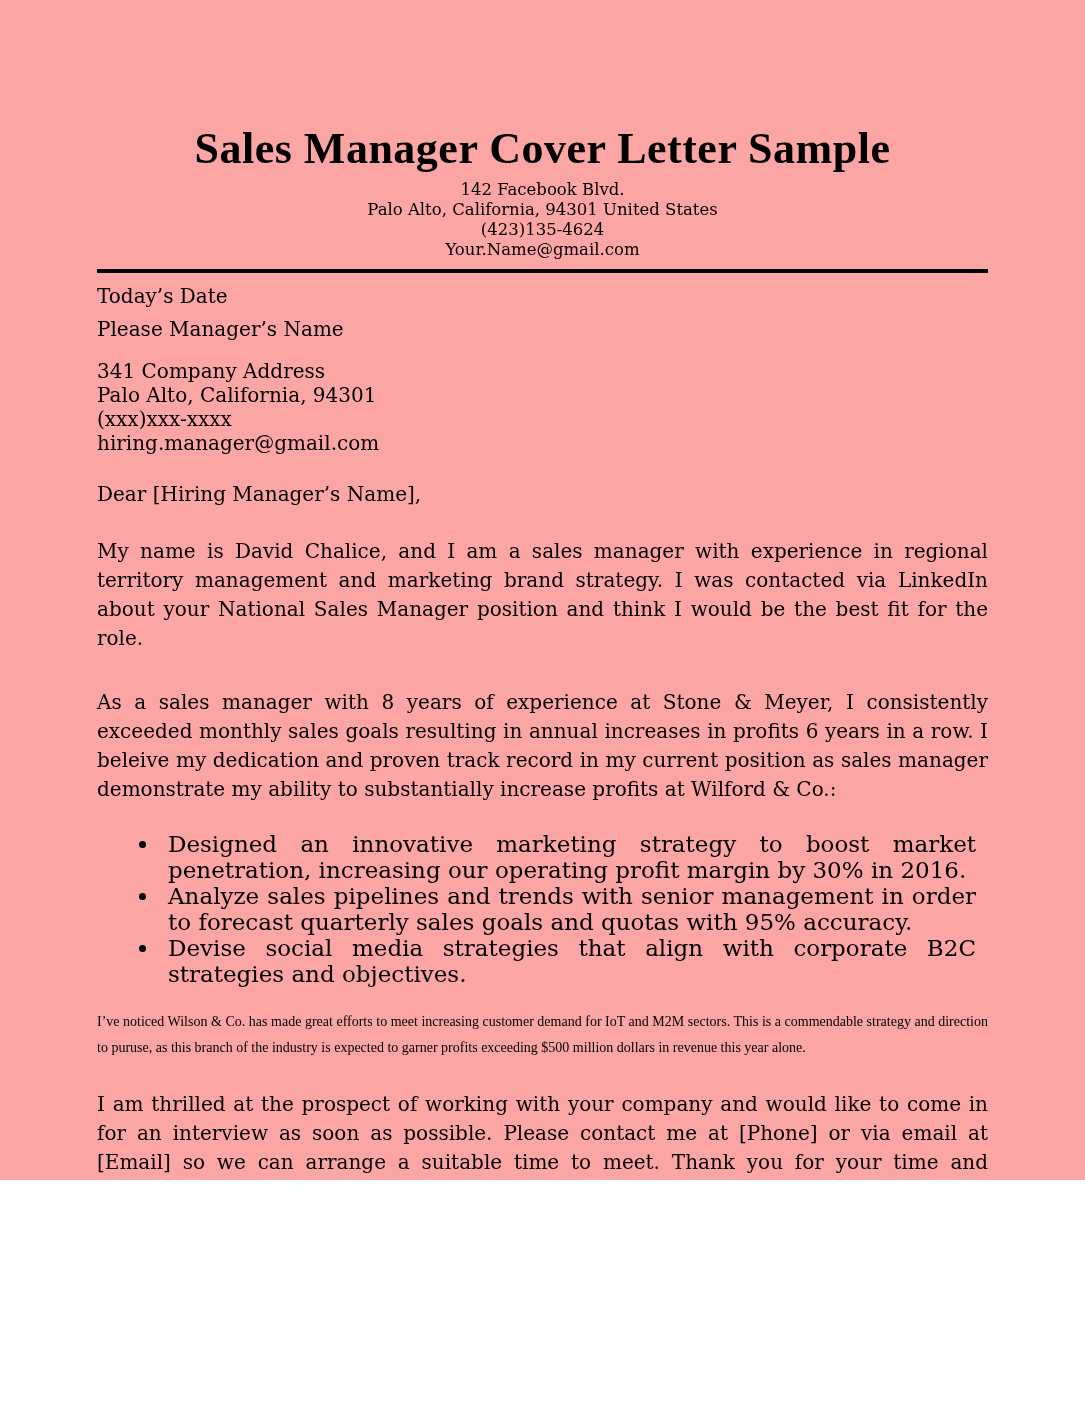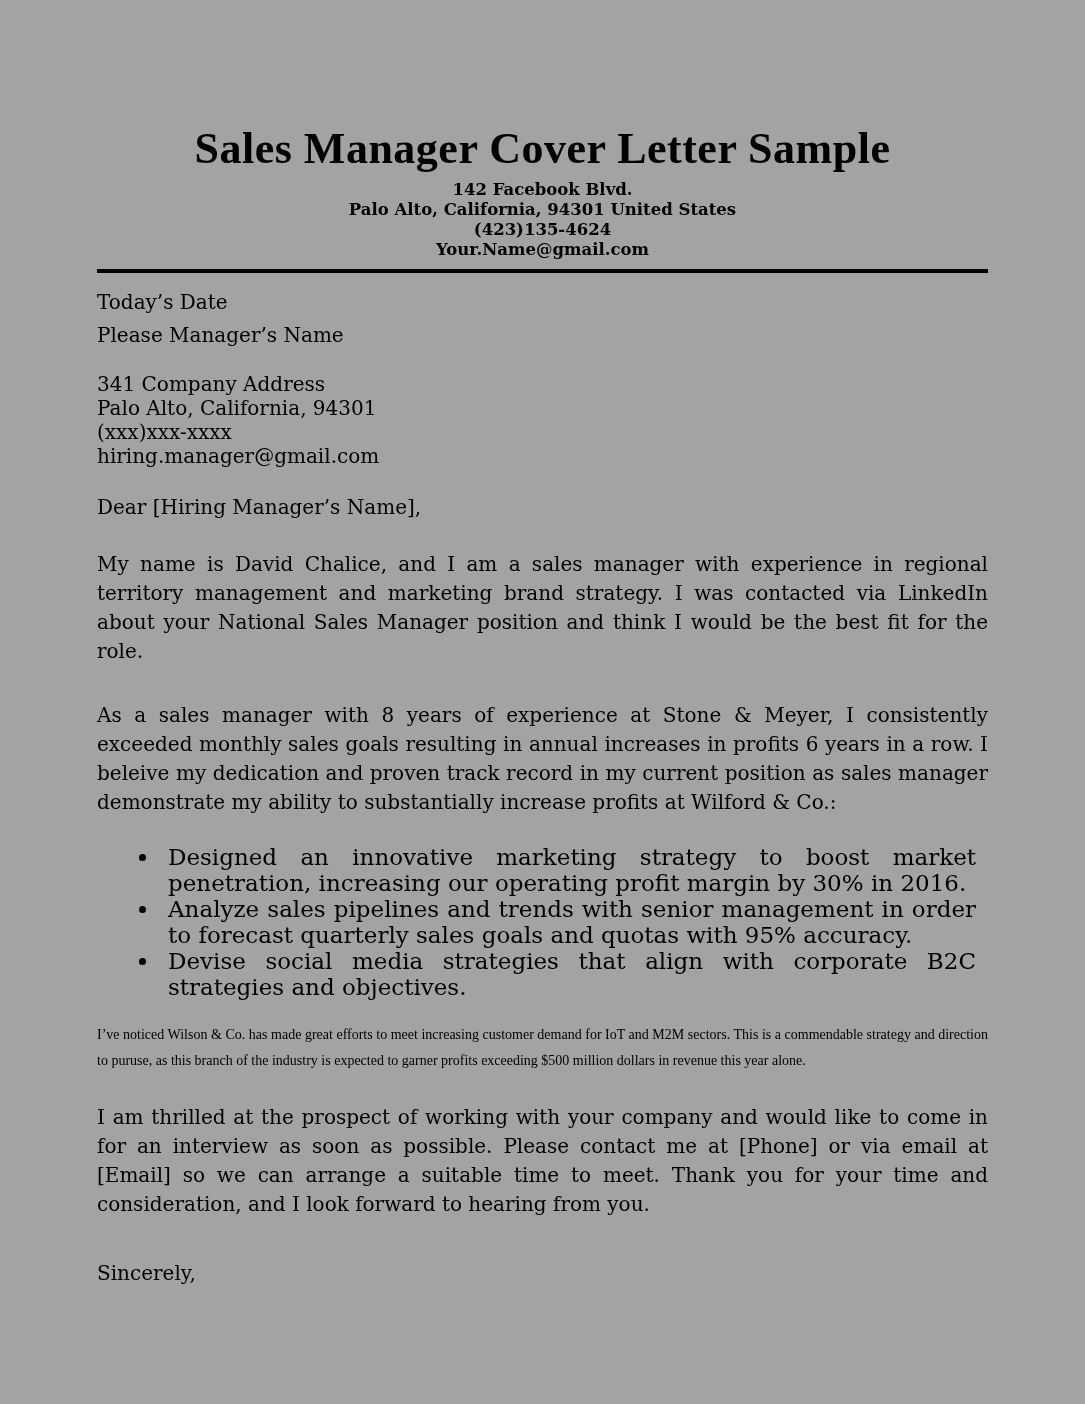--- a/index.html
+++ b/index.html
@@ -6,57 +6,56 @@
     margin: 0;
     padding: 0;
     width: 1085px;
     height: 1404px;
     background: #ffffff;
     color: #000000;
   }
   .page {
     box-sizing: border-box;
     width: 1085px;
-    height: 1404px;
+    height: 1180px;
     padding: 126px 97px 0 97px;
-    background: #a3a3a3;
+    background: #fca5a5;
     overflow: hidden;
   }
   
   .title {
     margin: 0;
     text-align: center;
     font-family: "Liberation Serif", serif;
     font-weight: bold;
     font-size: 44px;
     line-height: 1.05;
     letter-spacing: 0.5px;
   }
   .sender {
     margin-top: 8px;
     text-align: center;
     font-family: "DejaVu Serif", serif;
     font-size: 16.5px;
     line-height: 20px;
-    font-weight: bold;
   }
   .divider {
     margin-top: 9px;
     height: 4px;
     background: #000000;
   }
   
   .recipient-intro {
-    margin-top: 13px;
+    margin-top: 7px;
     font-family: "DejaVu Serif", serif;
     font-size: 20px;
     line-height: 33px;
   }
   .recipient-address {
-    margin-top: 20px;
+    margin-top: 13px;
     font-family: "DejaVu Serif", serif;
     font-size: 20px;
     line-height: 24px;
   }
   .salutation {
     margin: 25px 0 0 0;
     font-family: "DejaVu Serif", serif;
     font-size: 20px;
     line-height: 29px;
   }

